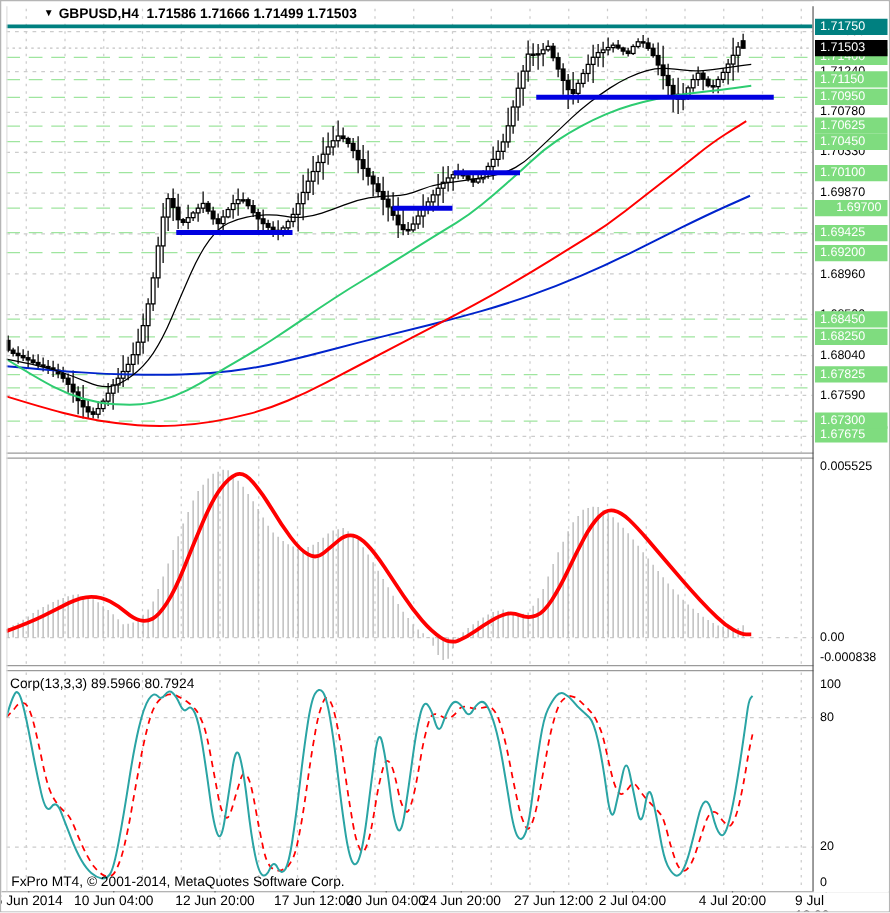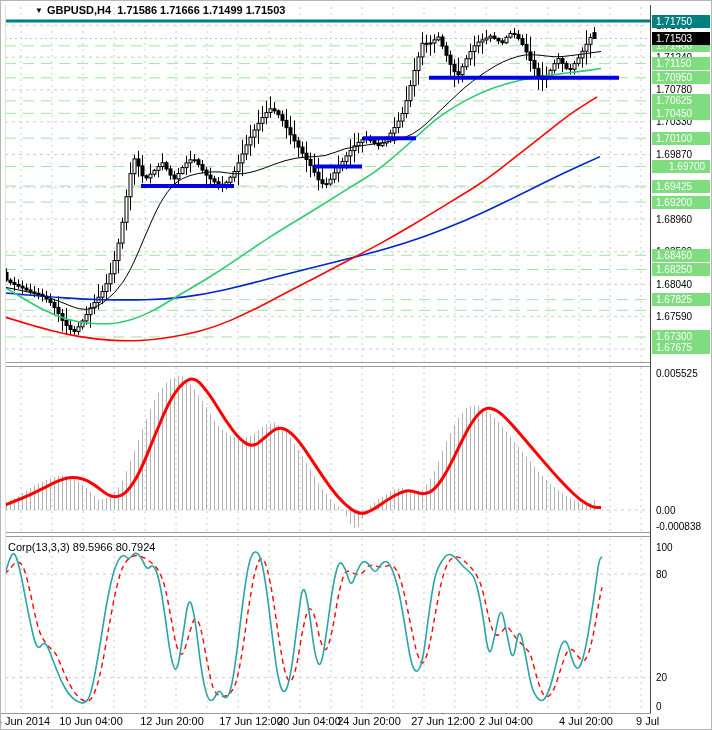--- a/index.html
+++ b/index.html
@@ -616,20 +616,21 @@
 
   <div id="title" class="ovl">
     <span class="tri">▼</span><span>GBPUSD,H4</span>&nbsp;&nbsp;<span>1.71586 1.71666 1.71499 1.71503</span>
   </div>
 
 
   <div class="ovl ind-lbl" style="left:7px;top:540px;">
     <span>Corp(13,3,3)</span>&nbsp;<span>89.5966</span>&nbsp;<span>80.7924</span>
   </div>
 
+  <div id="footer" class="ovl">FxPro MT4, © 2001-2014, MetaQuotes Software Corp.</div>
 
   <div id="labels-price">
       <div class="px-label px-plain" style="top: 17.76px;">1.71690</div>
       <div class="px-label px-plain" style="top: 49.71px;">1.71240</div>
       <div class="px-label px-plain" style="top: 82.37px;">1.70780</div>
       <div class="px-label px-plain" style="top: 114.32px;">1.70330</div>
       <div class="px-label px-plain" style="top: 146.98px;">1.69870</div>
       <div class="px-label px-plain" style="top: 179.64px;">1.69410</div>
       <div class="px-label px-plain" style="top: 211.59px;">1.68960</div>
       <div class="px-label px-plain" style="top: 244.25px;">1.68500</div>

